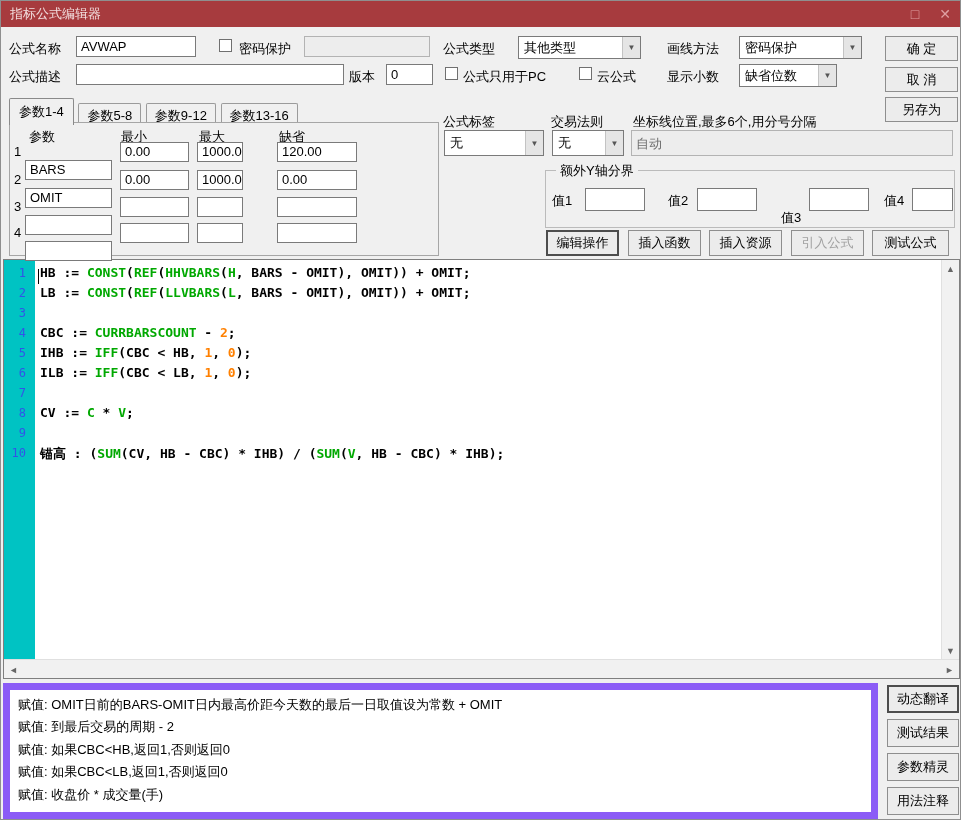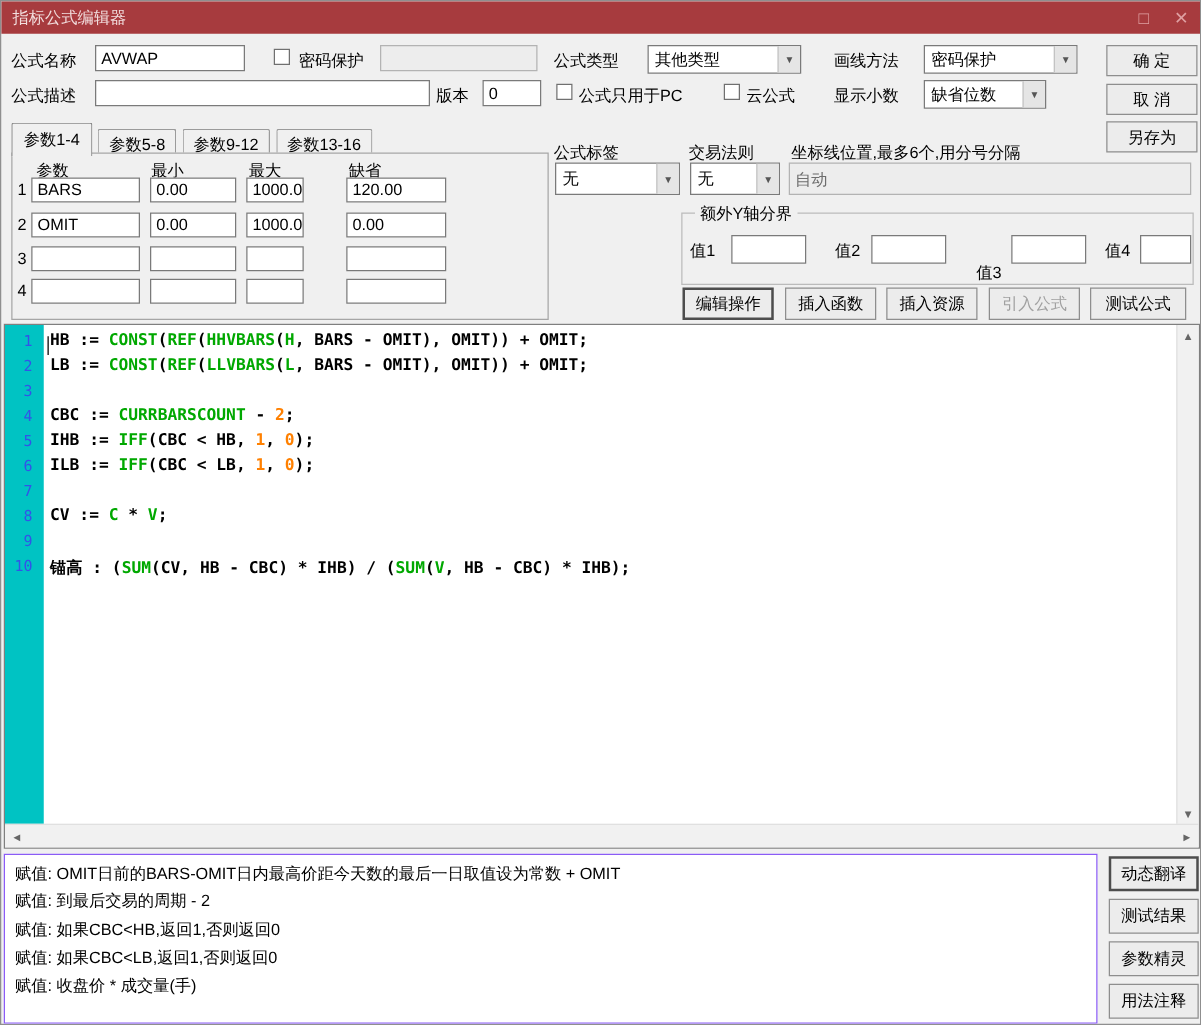--- a/index.html
+++ b/index.html
@@ -33,21 +33,21 @@
   .tab{position:relative;display:inline-block;vertical-align:bottom;padding:3px 8px 2px;
     border:1px solid #9B9B9B;border-bottom:none;background:#F0F0F0;margin-right:1px;
     border-radius:2px 2px 0 0;top:2px;z-index:1;}
   .tab.active{top:0;padding:4px 9px 4px;z-index:3;border-color:#8A8A8A;}
   .param-panel{position:absolute;left:8px;top:121px;width:430px;height:134px;
     border:1px solid #A6A6A6;box-sizing:border-box;background:#F0F0F0;z-index:2;}
   .p-row{position:absolute;left:0;width:100%;height:20px;}
   .p-no{position:absolute;left:4px;top:2px;width:10px;}
   .p-in{position:absolute;top:0;height:20px;background:#fff;border:1px solid #7A7A7A;
     box-sizing:border-box;padding:1px 4px;white-space:nowrap;overflow:hidden;}
-  .p-name{left:15px;width:87px;} .p-min{left:110px;width:69px;}
+  .p-name{left:15px;width:87px;margin-top:18px;} .p-min{left:110px;width:69px;}
   .p-max{left:187px;width:46px;} .p-def{left:267px;width:80px;}
   
   .editor{position:absolute;left:2px;top:258px;width:957px;height:420px;background:#fff;
     border:1px solid #7F7F7F;box-sizing:border-box;overflow:hidden;}
   .gutter{position:absolute;left:0;top:0;bottom:18px;width:31px;background:#00C3C3;}
   .code-area{position:absolute;left:0;top:5px;right:18px;
     font-family:"DejaVu Sans Mono",monospace;font-weight:bold;font-size:13px;}
   .code-line{position:relative;height:20px;white-space:pre;}
   .lineno{position:absolute;left:0;top:1px;width:22px;text-align:right;color:#3253E8;
     font-size:12px;font-weight:normal;font-family:"DejaVu Sans Mono",monospace;}
@@ -55,21 +55,21 @@
   .tk-p{color:#000;} .tk-f{color:#00A800;} .tk-n{color:#FF8000;}
   .caret{position:absolute;left:34px;top:9px;width:1px;height:15px;background:#000;}
   .vscroll{position:absolute;right:0;top:0;bottom:18px;width:17px;background:#F1F1F1;border-left:1px solid #E0E0E0;}
   .hscroll{position:absolute;left:0;right:0;bottom:0;height:18px;background:#F1F1F1;border-top:1px solid #E0E0E0;}
   .arr{position:absolute;font-size:9px;color:#666;line-height:12px;}
   .vscroll .up{top:3px;left:0;right:0;text-align:center;}
   .vscroll .down{bottom:3px;left:0;right:0;text-align:center;}
   .hscroll .left{left:5px;top:4px;} .hscroll .right{right:5px;top:4px;}
   
   .output{position:absolute;left:2px;top:682px;width:875px;height:136px;background:#fff;
-    border:1px solid #8b5cf6;box-sizing:border-box;padding:4px 8px;overflow:hidden;}
+    border:7px solid #8b5cf6;box-sizing:border-box;padding:4px 8px;overflow:hidden;}
   .out-line{line-height:22.4px;white-space:nowrap;}
 </style>
 </head>
 <body>
 
 <div class="window">
 
   <div class="titlebar">
     <span class="title">指标公式编辑器</span>
     <span class="tb-btn">□</span>

